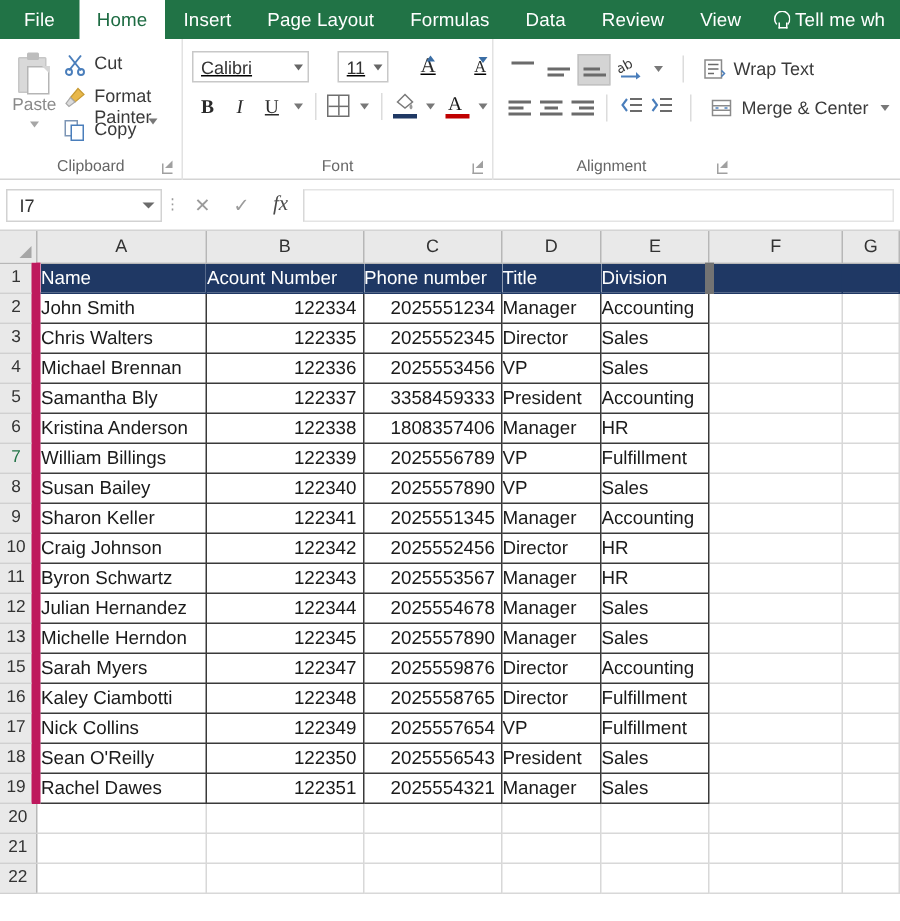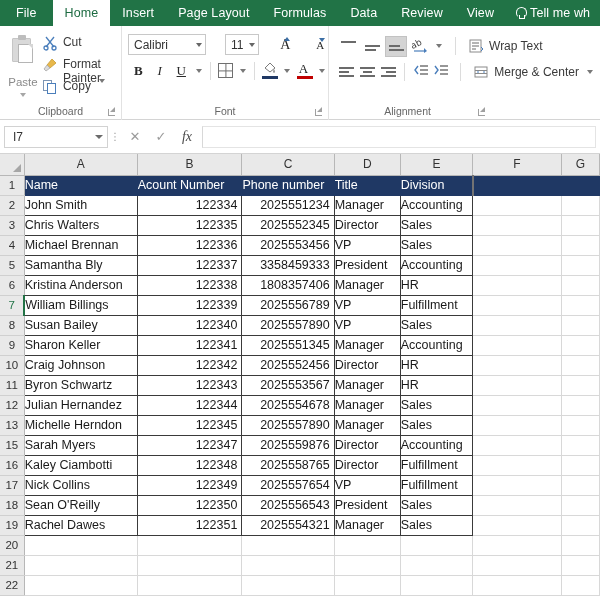--- a/index.html
+++ b/index.html
@@ -147,21 +147,21 @@
     background: #ffffff;
     border: 1px solid #b5b5b5;
   }
   .paste-ico .sheet::after {
     content: "";
     position: absolute;
     right: -1px; top: -1px;
     border-left: 5px solid transparent;
     border-top: 5px solid #d6d6d6;
   }
-  .paste-label { font-size: 11.5px; color: #8a8a8a; margin-top: 12px; }
+  .paste-label { font-size: 11.5px; color: #8a8a8a; margin-top: 0; }
   .paste-caret {
     width: 0; height: 0;
     border-left: 3.5px solid transparent;
     border-right: 3.5px solid transparent;
     border-top: 4px solid #a6a6a6;
     margin-top: 5px;
   }
   .clip-cmds { padding-top: 3px; }
   .clip-cmd {
     display: flex;
@@ -181,21 +181,21 @@
   .cmd-caret {
     width: 0; height: 0;
     border-left: 3.5px solid transparent;
     border-right: 3.5px solid transparent;
     border-top: 4px solid #787878;
     margin-left: 3px;
   }
 
   
   .g-font { width: 207px; }
-  .font-row1 { display: flex; align-items: flex-end; padding: 4px 0 0 6px; gap: 19px; }
+  .font-row1 { display: flex; align-items: flex-end; padding: 4px 0 0 6px; gap: 19px; text-decoration: underline; }
   .combo {
     height: 21px;
     border: 1px solid #c8c8c8;
     background: #ffffff;
     display: flex;
     align-items: center;
     font-size: 12px;
     color: #333333;
     padding: 0 3px 0 5px;
     position: relative;
@@ -409,29 +409,29 @@
     padding: 0 3px;
     white-space: nowrap;
     overflow: hidden;
     vertical-align: middle;
     line-height: 19px;
   }
   td.cell.num { text-align: right; padding-right: 4px; }
 
   
   td.cell.tbl { border-right: 1px solid #3a3a3a; border-bottom: 1px solid #3a3a3a; }
-  td.cell.tbl.first { border-left: 1px solid #be185d; }
+  td.cell.tbl.first { border-left: 6px solid #be185d; }
   tr.hdrrow td.cell {
     background: #1f3864;
     color: #ffffff;
     font-weight: normal;
     border-right: 1px solid #1f3864;
     border-bottom: 1px solid #1f3864;
   }
-  tr.hdrrow td.cell.last { border-right: 2px solid #737373; }
+  tr.hdrrow td.cell.last { border-right: 6px solid #737373; }
   tr.toprow td.cell.tbl { border-top: 1px solid #3a3a3a; }
 </style>
 </head>
 <body>
 
 <div class="ribbon-tabs">
   <div class="tab file">File</div>
   <div class="tab active">Home</div>
   <div class="tab">Insert</div>
   <div class="tab">Page Layout</div>

